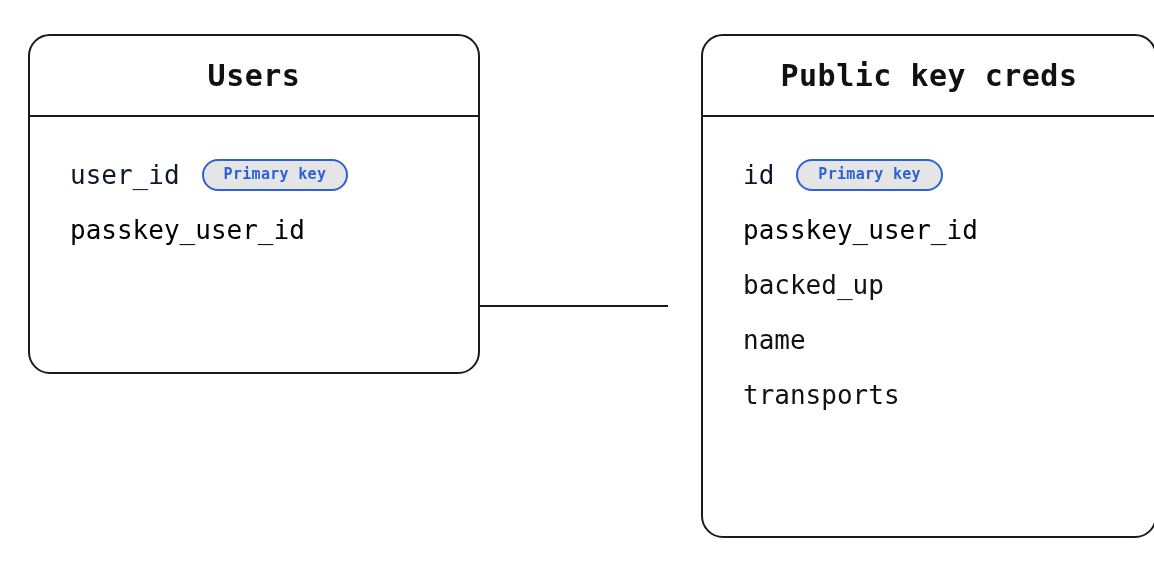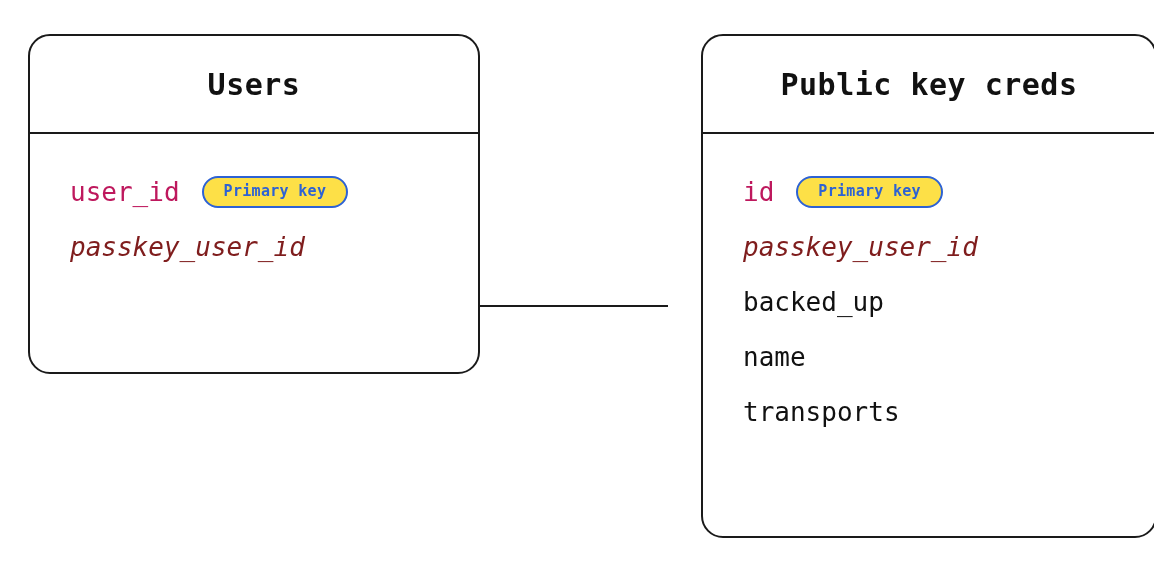--- a/index.html
+++ b/index.html
@@ -23,21 +23,21 @@
   .entity {
     position: absolute;
     box-sizing: border-box;
     background: #ffffff;
     border: 2px solid #1a1a1a;
     border-radius: 22px;
   }
 
   .entity-header {
     box-sizing: border-box;
-    height: 98px;
+    height: 81px;
     display: flex;
     align-items: center;
     justify-content: center;
     border-bottom: 2px solid #1a1a1a;
   }
 
   .entity-title {
     font-family: "DejaVu Sans Mono", "Liberation Mono", monospace;
     font-weight: bold;
     font-size: 30px;
@@ -57,38 +57,38 @@
     padding-left: 40px;
   }
 
   .field-name {
     font-family: "DejaVu Sans Mono", "Liberation Mono", monospace;
     font-size: 26px;
     color: #111111;
     white-space: nowrap;
     line-height: 1;
   }
-  .field-name.pk      { color: #be185d; }
-  .field-name.fk      { color: #7f1d1d; font-style: italic; }
+  .field-name.pk      { color: #0f172a; }
+  .field-name.fk      { color: #000000; }
   .field-name.plain   { color: #111111; }
 
   .pk-badge {
     margin-left: 22px;
     box-sizing: border-box;
     border: 2px solid #2d62d4;
     border-radius: 999px;
     color: #2d62d4;
     font-family: "DejaVu Sans Mono", "Liberation Mono", monospace;
     font-weight: bold;
     font-size: 15px;
     letter-spacing: 0.3px;
     padding: 6px 20px 7px 20px;
     white-space: nowrap;
     line-height: 1;
-    background: #fde047;
+    background: #e5e5e5;
   }
 
   .relation-line {
     position: absolute;
     background: #1a1a1a;
   }
 </style>
 </head>
 <body>
 

